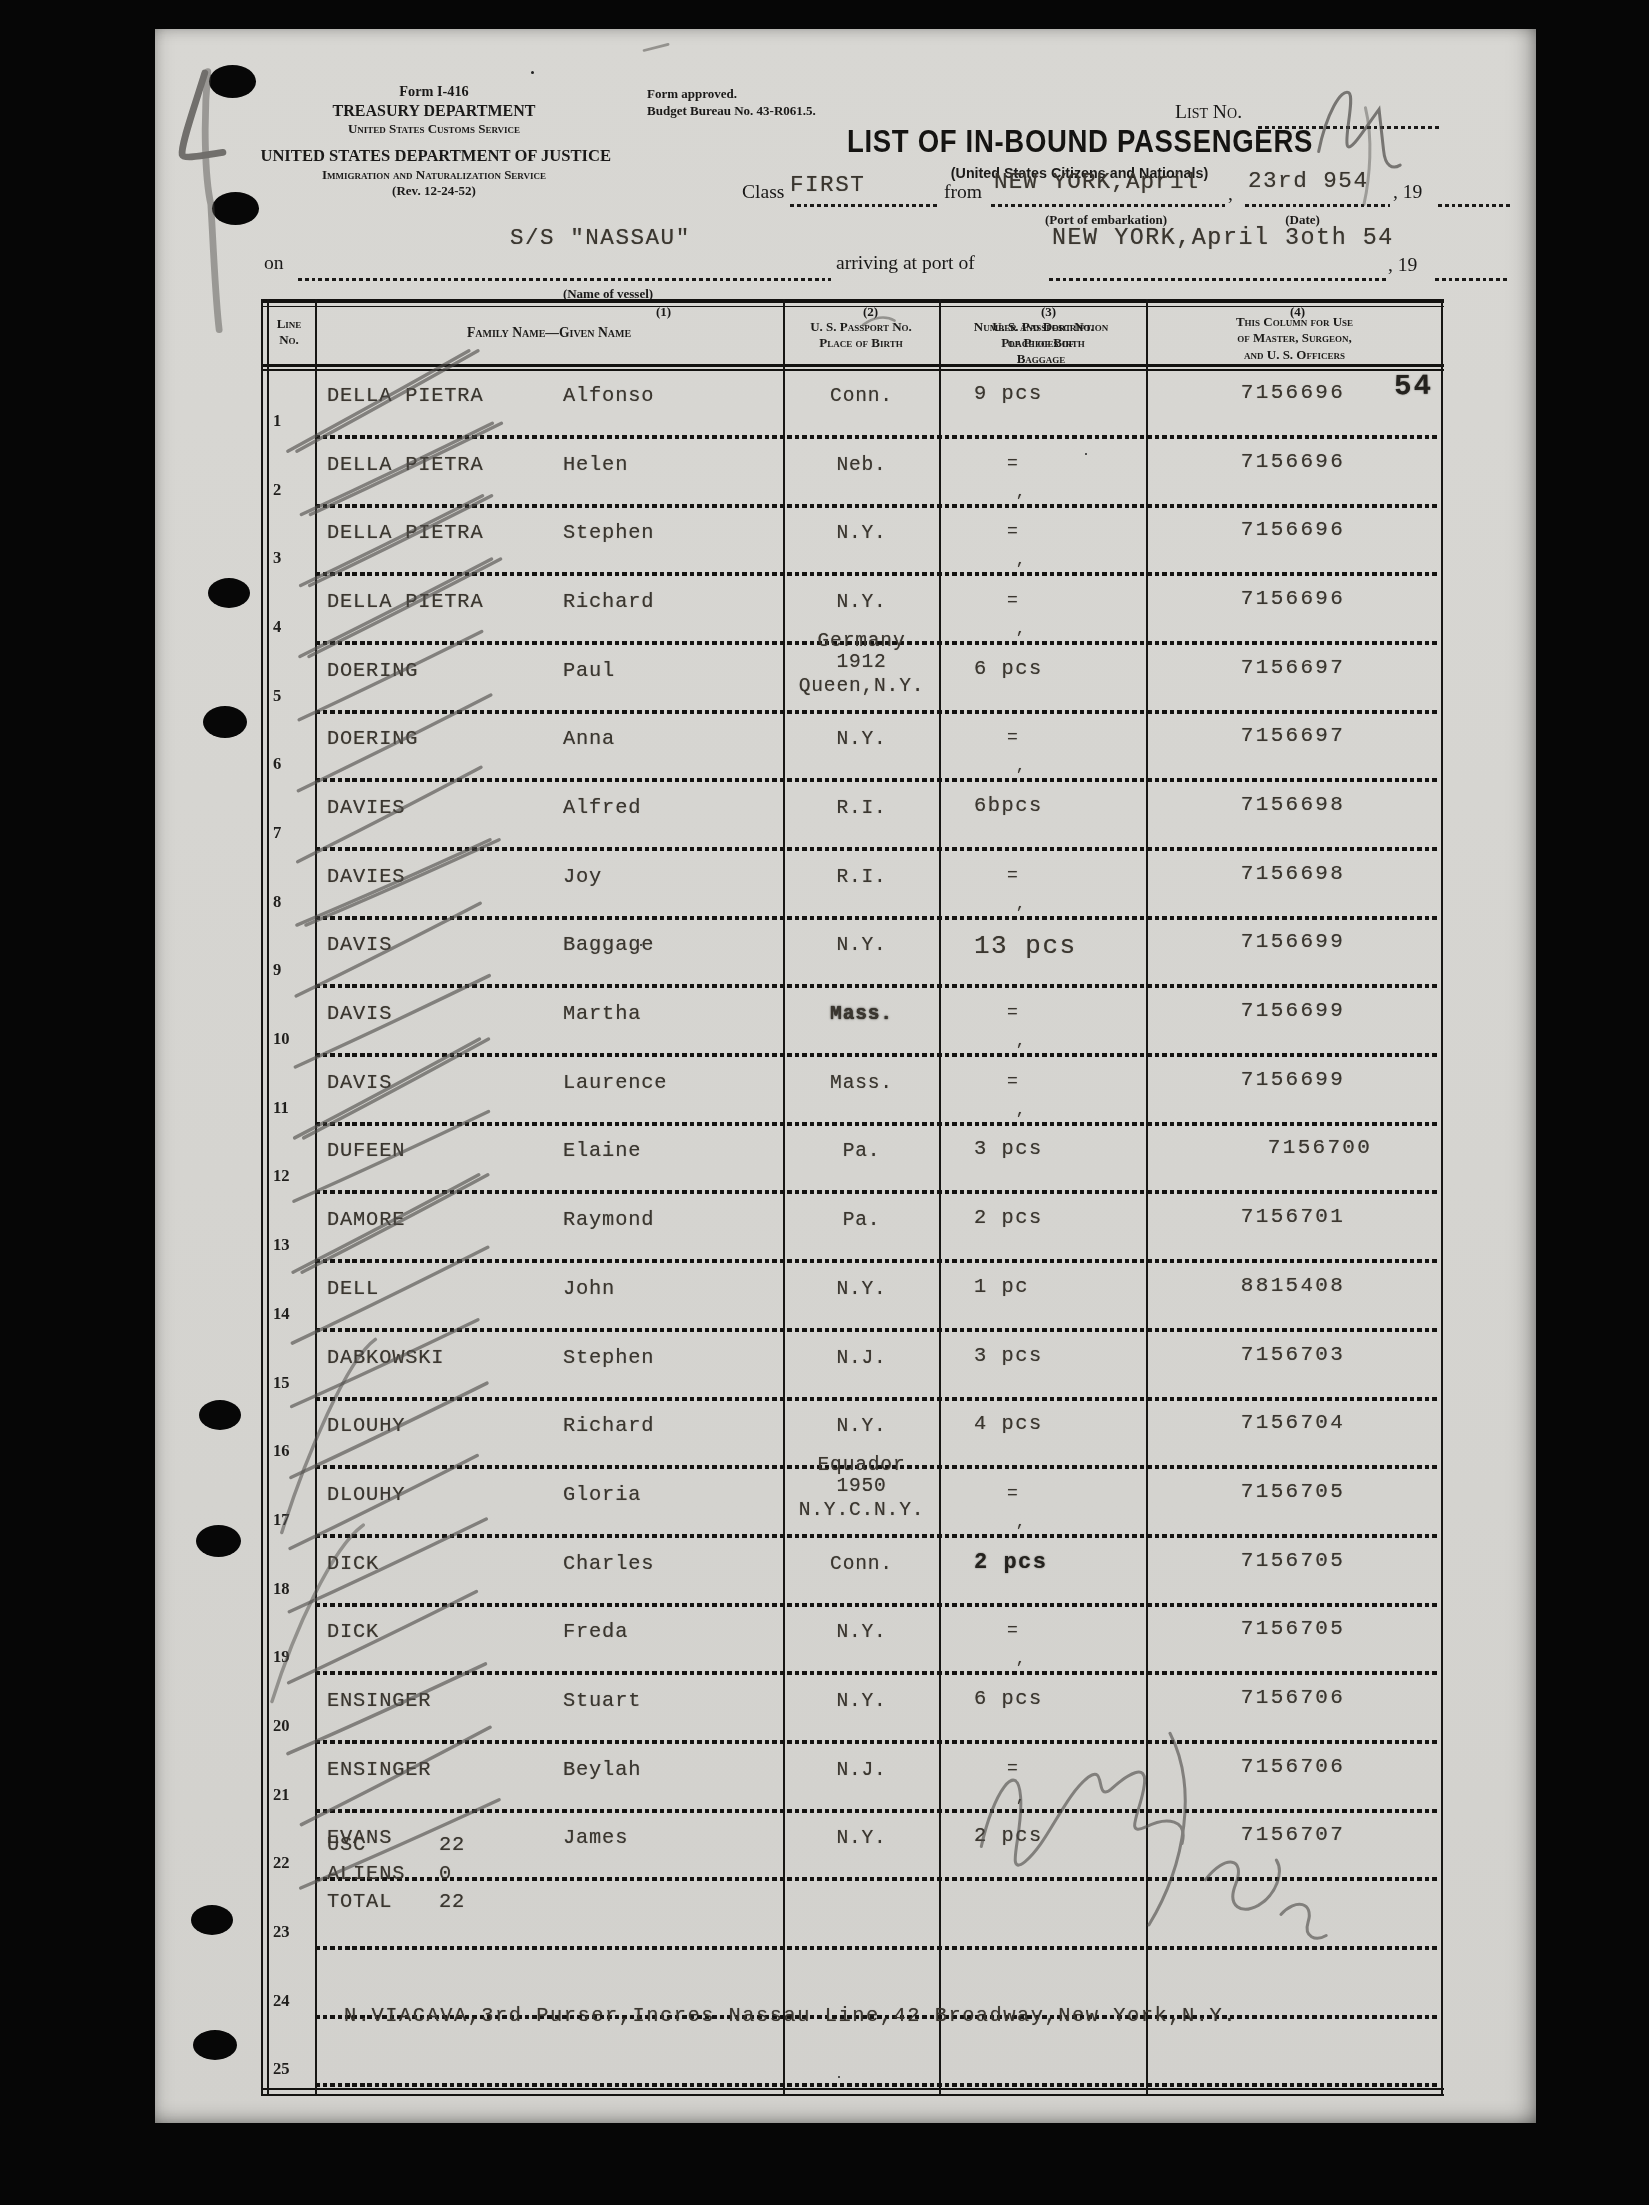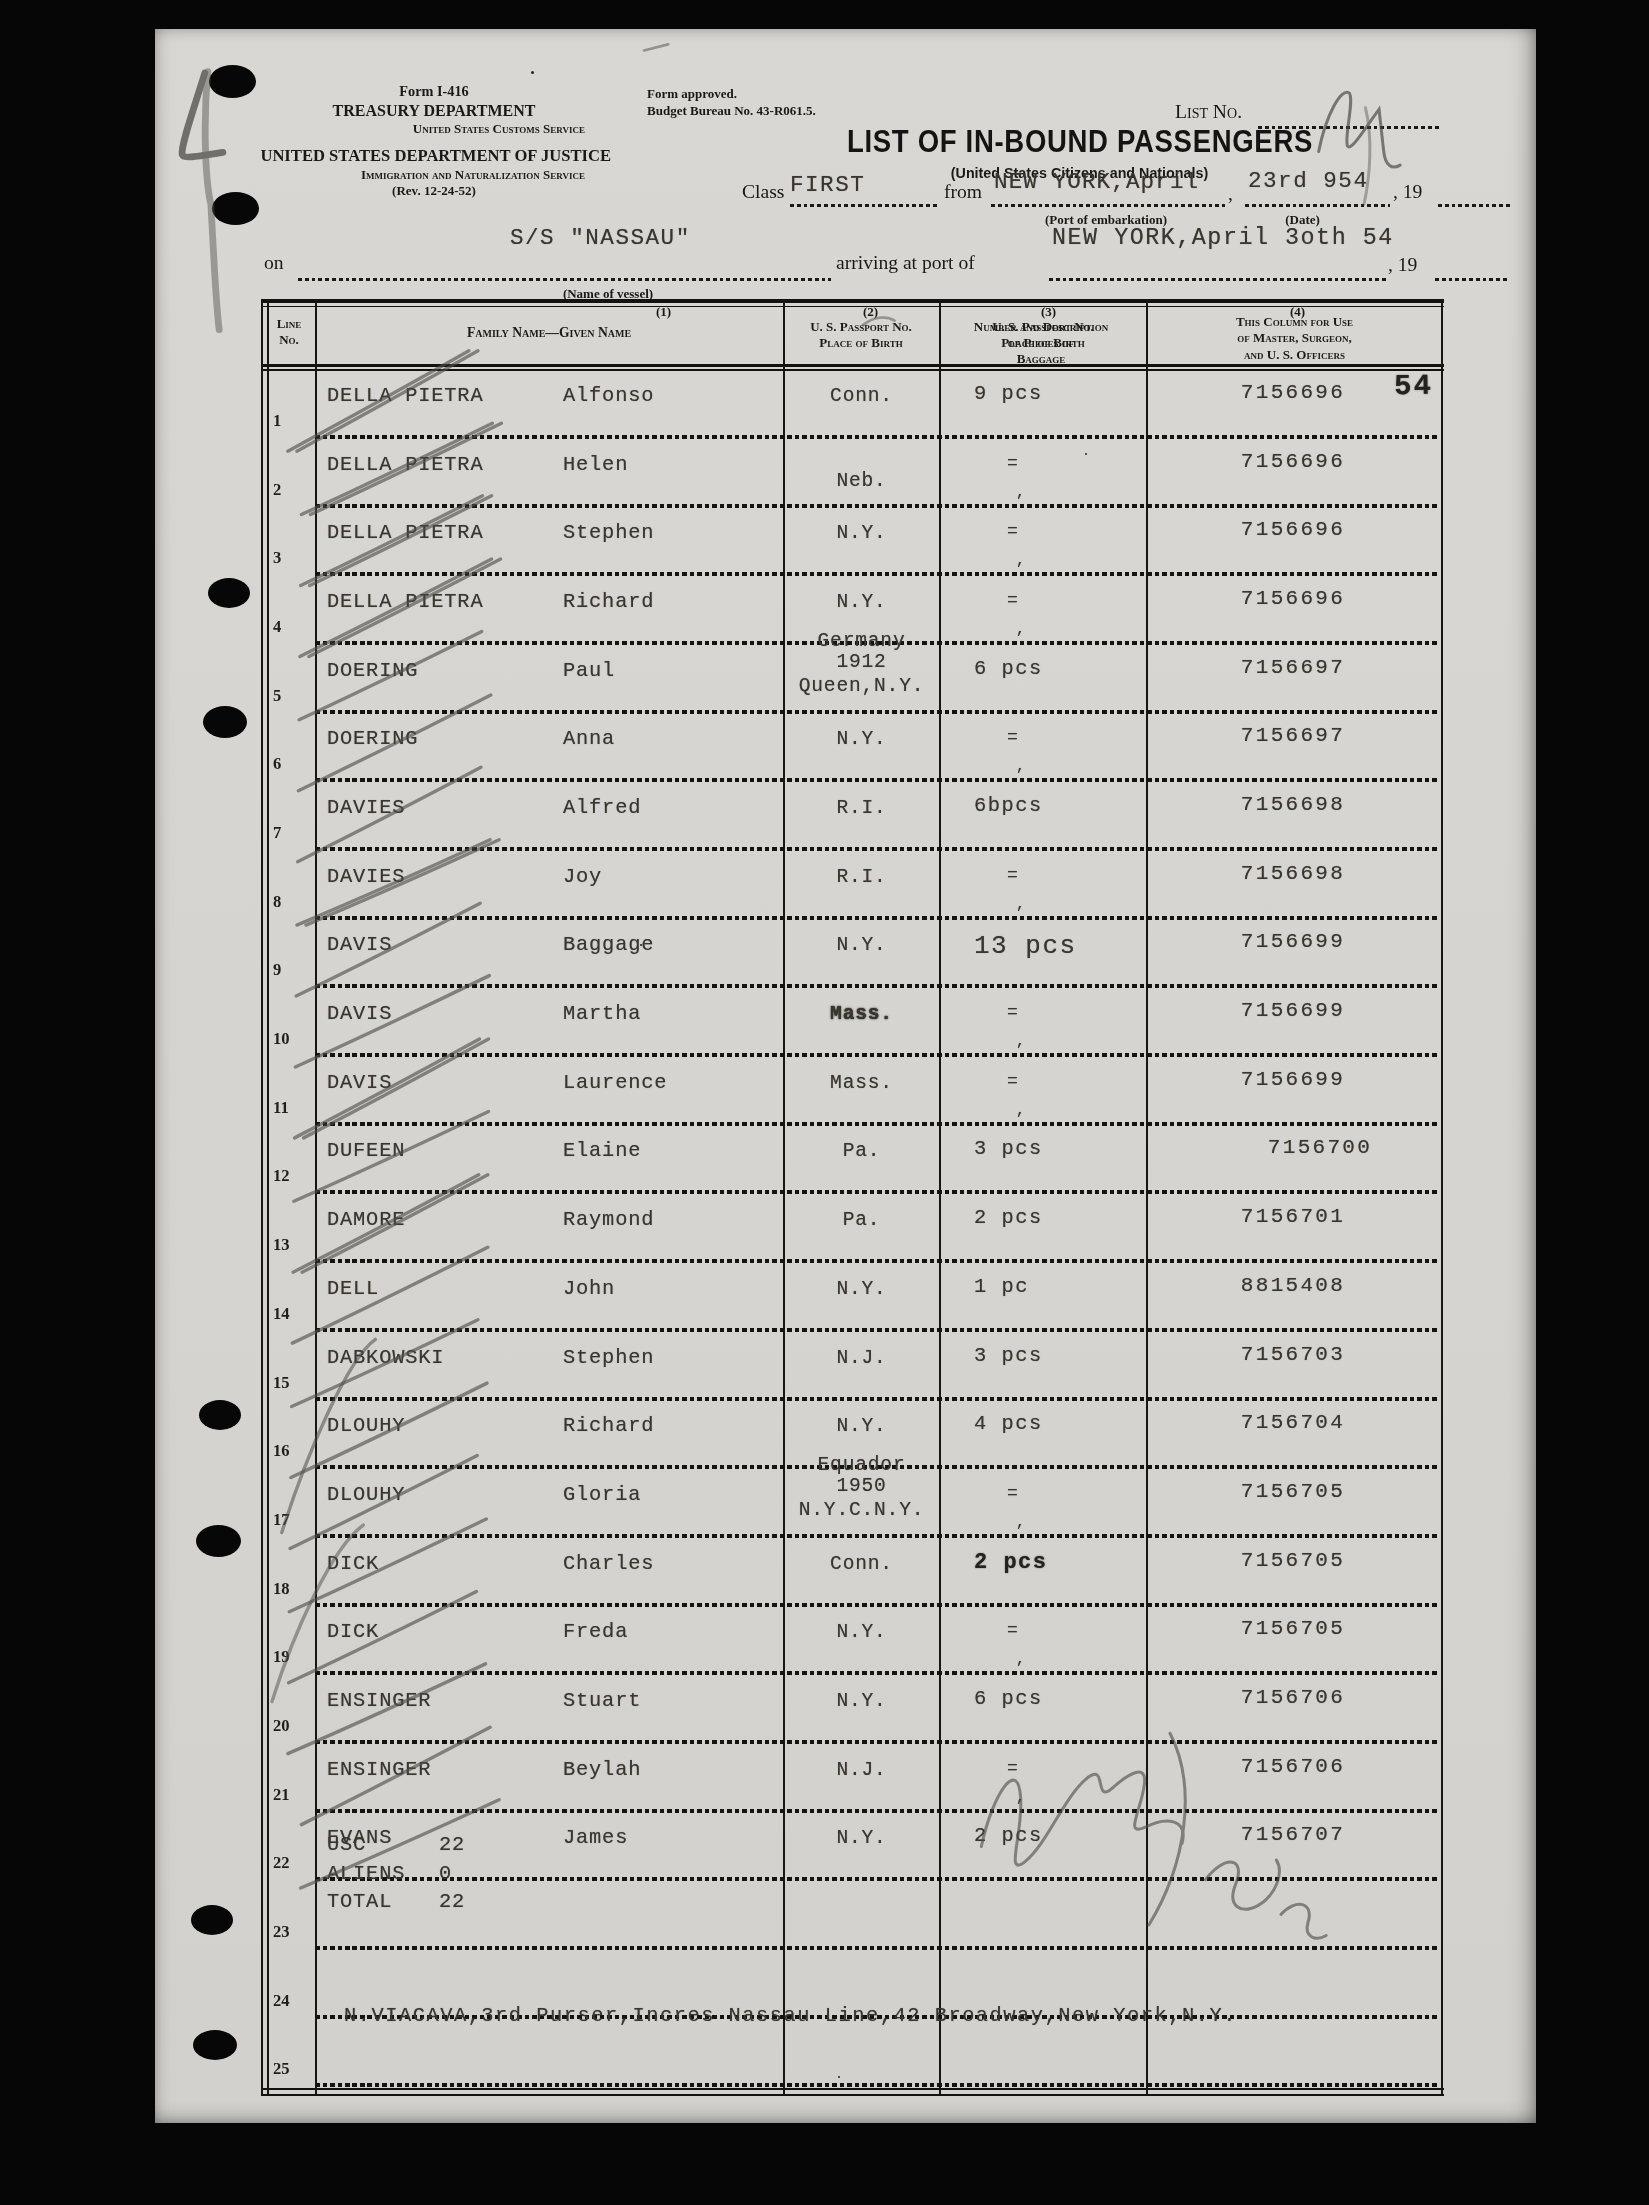--- a/index.html
+++ b/index.html
@@ -4,21 +4,21 @@
 <style>
   html,body{margin:0;padding:0;background:#050505;}
   .scan{position:relative;width:1650px;height:2205px;background:#060606;overflow:hidden;
         font-family:"Liberation Serif","DejaVu Serif",serif;}
   .paper{position:absolute;left:155px;top:29px;width:1381px;height:2094px;
          background:linear-gradient(180deg,#d8d7d3 0%,#d5d4d0 55%,#d2d1cd 100%);
          box-shadow:inset -15px 0 26px -15px rgba(0,0,0,.5), inset 0 -12px 21px -13.6px rgba(0,0,0,.45),
                     inset 12px 0 22.6px -16.6px rgba(0,0,0,.35), inset 0 7.5px 16.6px -12px rgba(0,0,0,.3);}
   .hole{position:absolute;width:47px;height:33px;background:#070707;border-radius:50%;}
   .printed{color:#1a1918;}
-  .sc{font-variant:small-caps;text-align:right;}
+  .sc{font-variant:small-caps;}
   .typed{font-family:"Liberation Mono","DejaVu Sans Mono",monospace;color:#3a362f;
          text-shadow:0 0 0.8px rgba(52,48,40,.55);white-space:pre;}
   .abs{position:absolute;}
   .ctr{text-align:center;}
   .leader{position:absolute;height:3px;background:repeating-linear-gradient(90deg,#1b1a18 0 3.8px,transparent 3.8px 6.8px);}
   .title{font-family:"Liberation Sans","DejaVu Sans",sans-serif;font-weight:bold;font-size:32px;
          letter-spacing:0.8px;transform:scaleX(.86);transform-origin:center;white-space:nowrap;color:#151412;}
   .subtitle{font-family:"Liberation Sans","DejaVu Sans",sans-serif;font-weight:bold;font-size:14.3px;color:#1b1a18;}
   .lbl-lg{font-size:19.6px;}
   .lbl-sm{font-size:13px;font-weight:bold;}
@@ -150,21 +150,21 @@
             <div class="typed" style="position: absolute; left: 302px; top: 13.6px; font-size: 20.4px; letter-spacing: 0.8px;">Alfonso</div>
             <div class="typed" style="position: absolute; left: 522px; top: 13.6px; width: 157px; text-align: center; font-size: 19.6px; letter-spacing: 0.8px; line-height: 24px; white-space: pre-line;">Conn.</div>
             <div class="typed" style="position: absolute; left: 713px; top: 12px; font-size: 20.4px; letter-spacing: 1.5px;">9 pcs</div>
             <div class="typed" style="position: absolute; left: 885px; top: 10.6px; width: 294px; text-align: center; font-size: 21px; letter-spacing: 2.3px;">7156696</div>
           </div>
           <div class="row" style="top: 69px;">
             <div class="linenum" style="top: 41px;">2</div>
             <div class="sep" style="top: 65px;"></div>
             <div class="typed" style="position: absolute; left: 66px; top: 13.6px; font-size: 20.4px; letter-spacing: 0.8px;">DELLA PIETRA</div>
             <div class="typed" style="position: absolute; left: 302px; top: 13.6px; font-size: 20.4px; letter-spacing: 0.8px;">Helen</div>
-            <div class="typed" style="position: absolute; left: 522px; top: 13.6px; width: 157px; text-align: center; font-size: 19.6px; letter-spacing: 0.8px; line-height: 24px; white-space: pre-line; margin-top: 16px;">Neb.</div>
+            <div class="typed" style="position: absolute; left: 522px; top: 13.6px; width: 157px; text-align: center; font-size: 19.6px; letter-spacing: 0.8px; line-height: 24px; white-space: pre-line;">Neb.</div>
             <div class="typed" style="position: absolute; left: 746px; top: 13.6px; font-size: 18px;">=</div>
             <div class="typed" style="position: absolute; left: 755px; top: 45px; font-size: 15px;">,</div>
             <div class="typed" style="position: absolute; left: 885px; top: 10.6px; width: 294px; text-align: center; font-size: 21px; letter-spacing: 2.3px;">7156696</div>
           </div>
           <div class="row" style="top: 137px;">
             <div class="linenum" style="top: 41px;">3</div>
             <div class="sep" style="top: 65px;"></div>
             <div class="typed" style="position: absolute; left: 66px; top: 13.6px; font-size: 20.4px; letter-spacing: 0.8px;">DELLA PIETRA</div>
             <div class="typed" style="position: absolute; left: 302px; top: 13.6px; font-size: 20.4px; letter-spacing: 0.8px;">Stephen</div>
             <div class="typed" style="position: absolute; left: 522px; top: 13.6px; width: 157px; text-align: center; font-size: 19.6px; letter-spacing: 0.8px; line-height: 24px; white-space: pre-line;">N.Y.</div>

